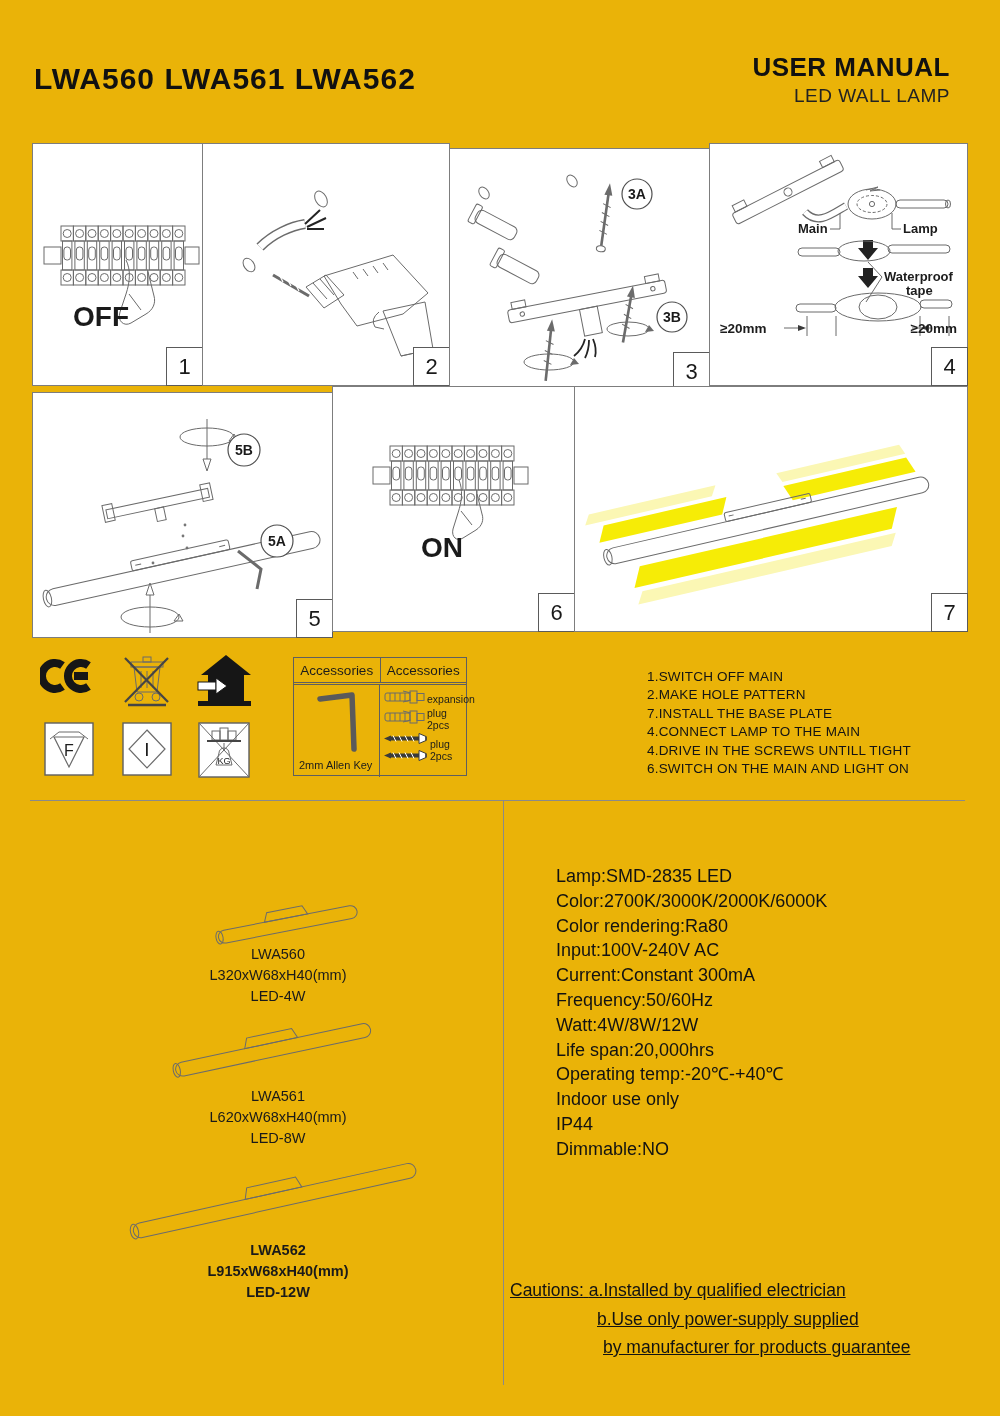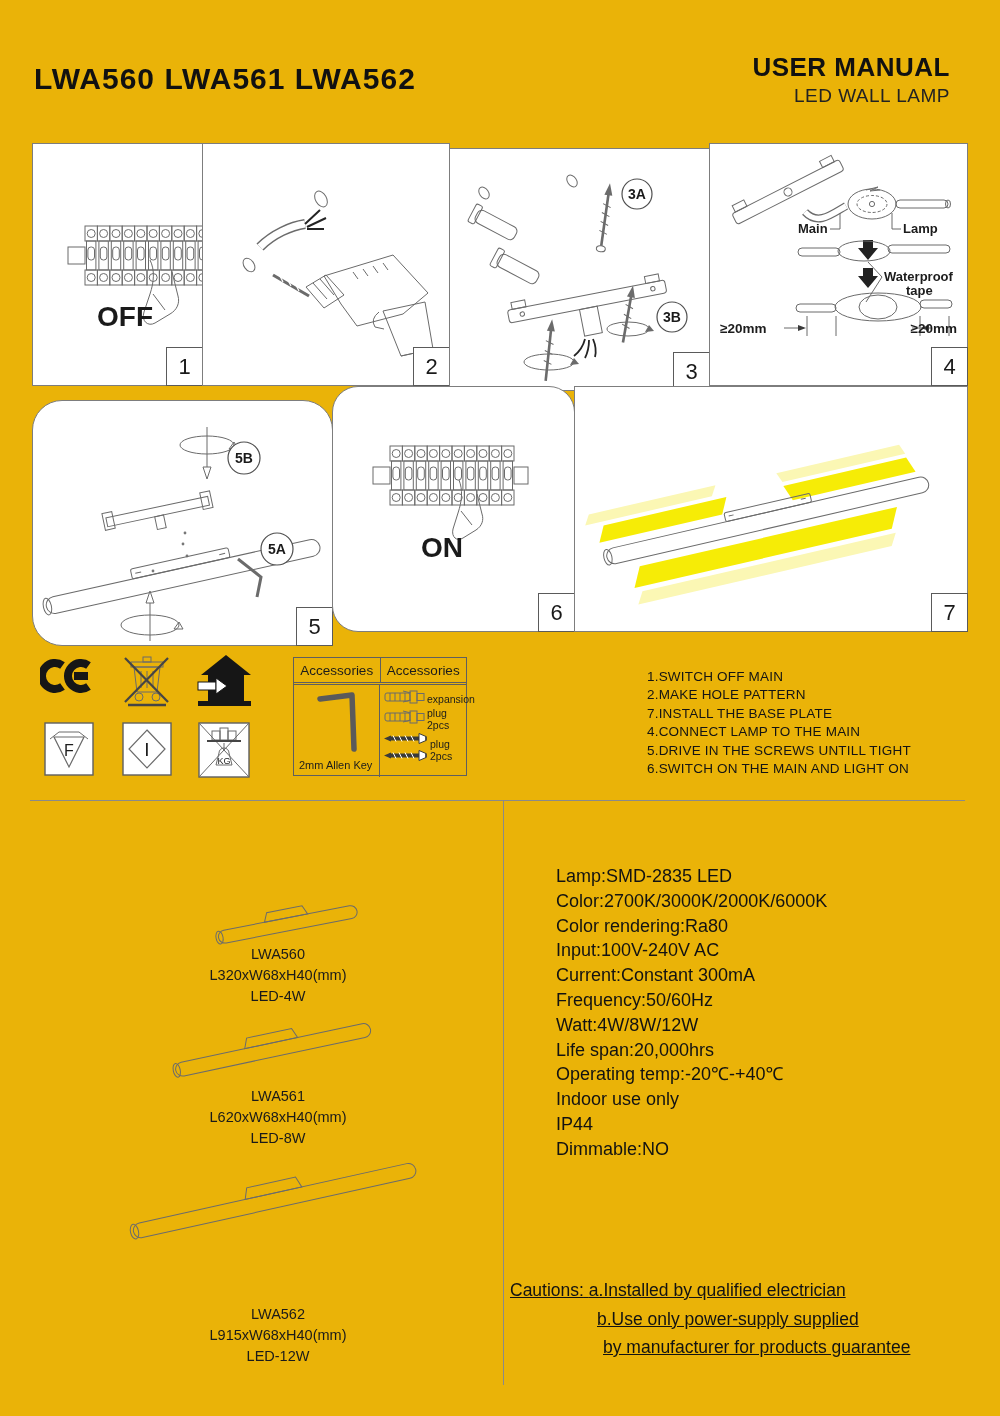--- a/index.html
+++ b/index.html
@@ -46,21 +46,21 @@
 <body>
 
 <div id="page">
 
   <div class="abs" id="title">LWA560 LWA561 LWA562</div>
   <div class="abs" id="manual">
     <div class="t1">USER MANUAL</div>
     <div class="t2">LED WALL LAMP</div>
   </div>
 
-  <div class="panel" style="left:32px;top:143px;width:171px;height:243px;padding-left:24px;">
+  <div class="panel" style="left:32px;top:143px;width:171px;height:243px;">
     <svg width="169" height="241" viewBox="0 0 169 241">
       <defs>
         <g id="m1">
           <rect x="0" y="0" width="12.4" height="15" fill="#fff" class="lw"></rect>
           <circle cx="6.2" cy="7.5" r="4" class="lw"></circle>
           <rect x="1.5" y="15" width="9.4" height="29" fill="#fff" class="lw"></rect>
           <rect x="2.9" y="21" width="6.6" height="13" rx="3" class="lw"></rect>
           <rect x="0" y="44" width="12.4" height="15" fill="#fff" class="lw"></rect>
           <circle cx="6.2" cy="51.5" r="4" class="lw"></circle>
         </g>
@@ -216,21 +216,21 @@
       <line x1="210" y1="172" x2="210" y2="192" class="lw"></line>
       <line x1="239" y1="172" x2="239" y2="192" class="lw"></line>
       <line x1="241" y1="184" x2="221" y2="184" class="lw" transform="translate(-19,0)"></line>
       <polygon points="211,184 219,181 219,187" fill="#3a3a3a"></polygon>
       <text x="10" y="189" font-size="13.5" font-weight="600" fill="#1c1c1c">≥20mm</text>
       <text x="247" y="189" font-size="13.5" font-weight="600" text-anchor="end" fill="#1c1c1c">≥20mm</text>
     </svg>
     <div class="numbox">4</div>
   </div>
 
-  <div class="panel" style="left:32px;top:400px;width:301px;height:246px;border-radius:30px;">
+  <div class="panel" style="left:32px;top:392px;width:301px;height:246px;">
     <svg width="299" height="244" viewBox="0 0 299 244">
 
       <line x1="174" y1="26" x2="174" y2="66" class="lw" stroke-width="1.4"></line>
       <ellipse cx="174" cy="44" rx="27" ry="9" class="lw"></ellipse>
       <polygon points="201,41 196,48 205,48" fill="#fff" class="lw"></polygon>
       <polygon points="170,66 178,66 174,78" fill="#fff" class="lw"></polygon>
       <circle cx="211" cy="57" r="16" fill="#fff" stroke="#4f4f4f" stroke-width="1.2"></circle>
       <text x="211" y="62" font-size="14" font-weight="600" text-anchor="middle" fill="#1a1a1a">5B</text>
 
       <g transform="rotate(-12 125 112)">
@@ -256,21 +256,21 @@
       <text x="244" y="153" font-size="14" font-weight="600" text-anchor="middle" fill="#1a1a1a">5A</text>
 
       <line x1="117" y1="240" x2="117" y2="202" class="lw" stroke-width="1.4"></line>
       <polygon points="113,202 121,202 117,190" fill="#fff" class="lw"></polygon>
       <ellipse cx="117" cy="224" rx="29" ry="10" class="lw"></ellipse>
       <polygon points="146,221 141,228 150,228" fill="#fff" class="lw"></polygon>
     </svg>
     <div class="numbox">5</div>
   </div>
 
-  <div class="panel" style="left:332px;top:386px;width:243px;height:246px;border-radius:26px;">
+  <div class="panel" style="left:332px;top:386px;width:243px;height:246px;">
     <svg width="241" height="244" viewBox="0 0 241 244">
       <defs>
         <g id="m6">
           <rect x="0" y="0" width="12.4" height="15" fill="#fff" class="lw"></rect>
           <circle cx="6.2" cy="7.5" r="4" class="lw"></circle>
           <rect x="1.5" y="15" width="9.4" height="29" fill="#fff" class="lw"></rect>
           <rect x="2.9" y="21" width="6.6" height="13" rx="3" class="lw"></rect>
           <rect x="0" y="44" width="12.4" height="15" fill="#fff" class="lw"></rect>
           <circle cx="6.2" cy="51.5" r="4" class="lw"></circle>
         </g>
@@ -406,21 +406,21 @@
         <div class="acc-label" style="left:50px;top:53px;">plug 2pcs</div>
       </div>
     </div>
   </div>
 
   <div class="abs" id="instructions">
     <div>1.SWITCH OFF MAIN</div>
     <div>2.MAKE HOLE PATTERN</div>
     <div>7.INSTALL THE BASE PLATE</div>
     <div>4.CONNECT LAMP TO THE MAIN</div>
-    <div>5.DRIVE IN THE SCREWS UNTILL TIGHT</div>
+    <div>4.DRIVE IN THE SCREWS UNTILL TIGHT</div>
     <div>6.SWITCH ON THE MAIN AND LIGHT ON</div>
   </div>
 
   <div class="abs" id="hline"></div>
   <div class="abs" id="vline"></div>
 
   <svg class="abs" style="left:205px;top:892px;" width="165" height="62" viewBox="0 0 165 62">
     <g transform="rotate(-11 82 31)">
       <rect x="12" y="26" width="141" height="13" rx="6.5" fill="#fff" class="lw"></rect>
       <ellipse cx="13" cy="32.5" rx="3.5" ry="6.5" fill="#fff" class="lw"></ellipse>
@@ -446,21 +446,21 @@
     <div>LED-8W</div>
   </div>
 
   <svg class="abs" style="left:120px;top:1145px;" width="310" height="110" viewBox="0 0 310 110">
     <g transform="rotate(-12.5 155 55)">
       <rect x="10" y="48" width="289" height="15" rx="7.5" fill="#fff" class="lw"></rect>
       <ellipse cx="11" cy="55.5" rx="4" ry="7.5" fill="#fff" class="lw"></ellipse>
       <polygon points="126,48 130,37 180,37 184,48" fill="#fff" class="lw"></polygon>
     </g>
   </svg>
-  <div class="prod-cap" style="top:1304px;">
+  <div class="prod-cap" style="top:1240px;font-weight:bold;">
     <div>LWA562</div>
     <div>L915xW68xH40(mm)</div>
     <div>LED-12W</div>
   </div>
 
   <div class="abs" id="specs">
     <div>Lamp:SMD-2835 LED</div>
     <div>Color:2700K/3000K/2000K/6000K</div>
     <div>Color rendering:Ra80</div>
     <div>Input:100V-240V AC</div>

